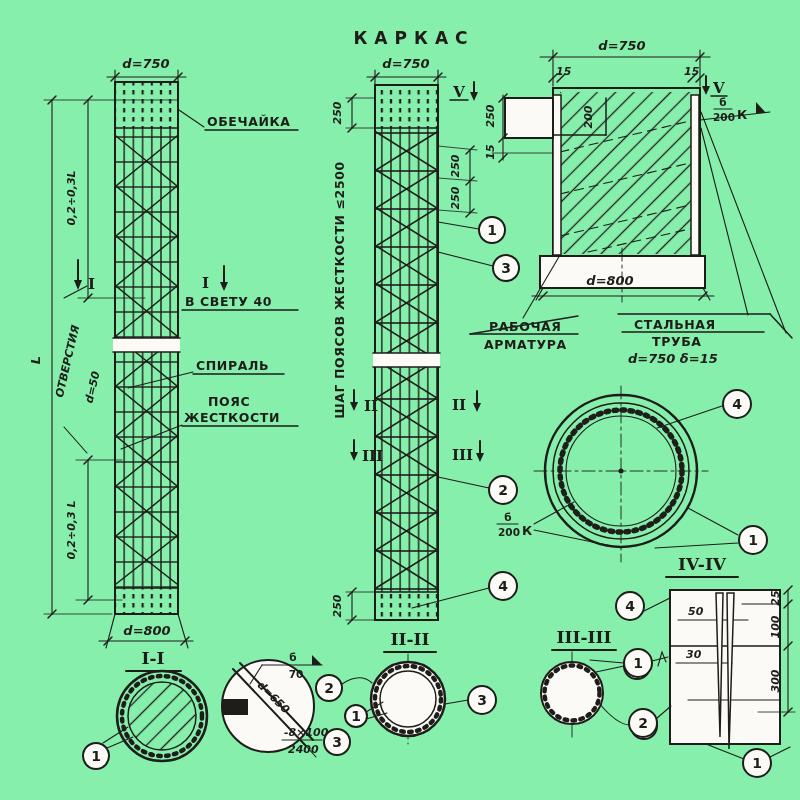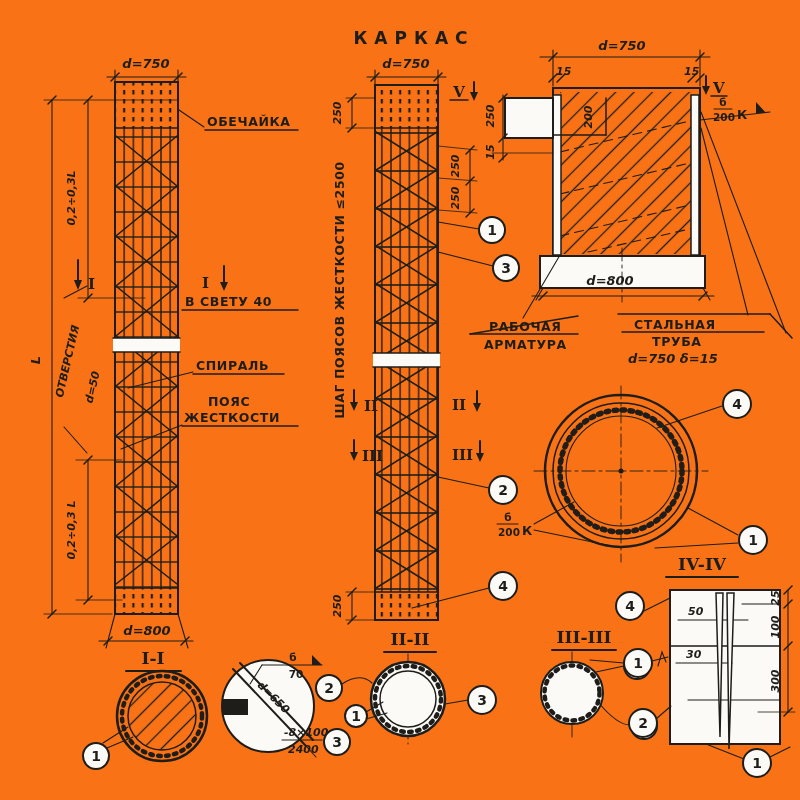--- a/index.html
+++ b/index.html
@@ -1,16 +1,16 @@
 <!DOCTYPE html>
 <html><head>
 <meta charset="utf-8">
 <style>
   html,body{margin:0;padding:0;background:#e8e8e4;}
-  #stage{width:800px;height:800px;background:#f97316;position:relative;margin:0 auto;}
+  #stage{width:800px;height:800px;background:#86efac;position:relative;margin:0 auto;}
   svg{display:block}
   .ln{stroke:#1e1d1a;fill:none;stroke-linecap:round}
   .w08{stroke-width:.8}.w1{stroke-width:1.1}.w15{stroke-width:1.5}.w2{stroke-width:2}.w25{stroke-width:2.5}
   .fillp{fill:#fbfaf6}
   .ink{fill:#1e1d1a}
   text{fill:#1e1d1a;font-family:"DejaVu Sans",sans-serif}
   .dim{font-style:italic;font-weight:bold;font-size:13px}
   .dimsm{font-style:italic;font-weight:bold;font-size:11px}
   .lbl{font-weight:bold;font-size:12.5px;letter-spacing:.6px}
   .lblsm{font-weight:bold;font-size:10.5px}

